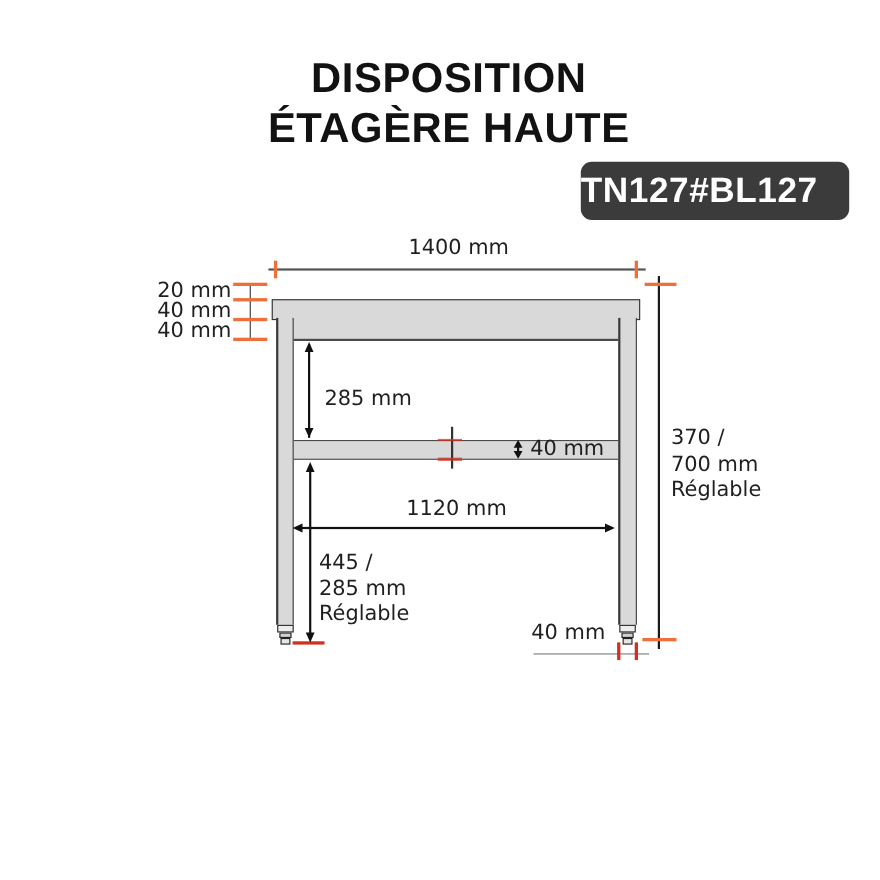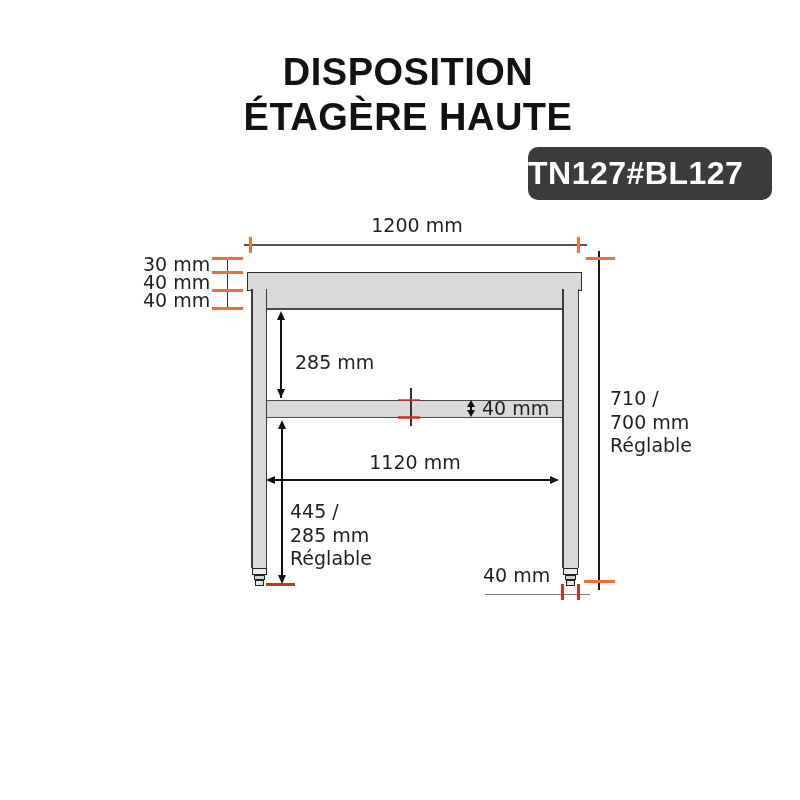--- a/index.html
+++ b/index.html
@@ -56,41 +56,41 @@
   <div class="abs title">
     <div>DISPOSITION</div>
     <div>ÉTAGÈRE HAUTE</div>
   </div>
   <div class="abs badge">
     <span>TN127#BL127</span>
   </div>
 
   <div class="abs" style="left:0;top:0;width:800px;height:800px;">
 
-    <div class="abs dimtext" style="left:317px;top:215px;width:200px;text-align:center;">1200 mm</div>
+    <div class="abs dimtext" style="left:317px;top:215px;width:200px;text-align:center;">1400 mm</div>
     <div class="abs" style="left:244px;top:243.5px;width:343px;height:2px;background:var(--dim-line);"></div>
     <div class="abs tick-v" style="left:248.5px;top:237px;"></div>
     <div class="abs tick-v" style="left:577px;top:237px;"></div>
 
 
     <div class="abs steel" style="left:247px;top:271.5px;width:335px;height:19px;"></div>
 
     <div class="abs" style="left:251px;top:289px;width:16px;height:279px;background:var(--steel-fill);border-left:2px solid var(--edge-dark);border-right:1.5px solid var(--edge-dark);box-sizing:border-box;z-index:2;"></div>
     <div class="abs" style="left:562px;top:289px;width:17px;height:279px;background:var(--steel-fill);border-left:2px solid var(--edge-dark);border-right:1.5px solid var(--edge-dark);box-sizing:border-box;z-index:2;"></div>
 
     <div class="abs" style="left:264px;top:290px;width:300px;height:19.5px;background:var(--steel-fill);border-bottom:2px solid #4a4a4a;box-sizing:border-box;z-index:1;"></div>
 
     <div class="abs" style="left:264px;top:399.5px;width:300px;height:18px;background:var(--steel-fill);border-top:1.5px solid #4a4a4a;border-bottom:1.5px solid #4a4a4a;box-sizing:border-box;z-index:1;"></div>
 
     <div class="abs" style="left:226.5px;top:258px;width:1.5px;height:50.5px;background:#333;"></div>
     <div class="abs tick-h" style="left:212px;top:257px;"></div>
     <div class="abs tick-h" style="left:212px;top:270.5px;"></div>
     <div class="abs tick-h" style="left:212px;top:288.5px;"></div>
     <div class="abs tick-h" style="left:212px;top:306.5px;"></div>
-    <div class="abs dimtext" style="left:143px;top:253.5px;">30 mm</div>
+    <div class="abs dimtext" style="left:143px;top:253.5px;">20 mm</div>
     <div class="abs dimtext" style="left:143px;top:271.5px;">40 mm</div>
     <div class="abs dimtext" style="left:143px;top:289.5px;">40 mm</div>
 
     <div class="abs vline" style="left:279.5px;top:313px;height:85px;z-index:3;"></div>
     <div class="abs tri tri-up" style="left:276.5px;top:311px;z-index:3;"></div>
     <div class="abs tri tri-down" style="left:276.5px;top:389px;z-index:3;"></div>
     <div class="abs dimtext" style="left:295px;top:352px;">285 mm</div>
 
     <div class="abs" style="left:410px;top:388px;width:1.5px;height:38px;background:#333;z-index:3;"></div>
     <div class="abs" style="left:398px;top:398.5px;width:22px;height:2.5px;background:var(--accent-red);opacity:.75;z-index:3;"></div>
@@ -126,19 +126,19 @@
 
     <div class="abs dimtext" style="left:483px;top:565px;">40 mm</div>
     <div class="abs" style="left:485px;top:593.5px;width:105px;height:1.5px;background:#7a7a7a;"></div>
     <div class="abs tick-v" style="left:560.5px;top:584px;background:var(--accent-red);"></div>
     <div class="abs tick-v" style="left:577px;top:584px;background:var(--accent-red);"></div>
 
     <div class="abs" style="left:598px;top:251px;width:1.5px;height:339px;background:#1a1a1a;"></div>
     <div class="abs" style="left:586px;top:256.5px;width:29px;height:3px;background:var(--accent-orange);"></div>
     <div class="abs" style="left:584px;top:580px;width:31px;height:3px;background:var(--accent-orange);"></div>
     <div class="abs dimtext lines3" style="left:610px;top:388px;">
-      <div>710 /</div>
+      <div>370 /</div>
       <div>700 mm</div>
       <div>Réglable</div>
     </div>
 
   </div>
 </div>
 
 </body></html>

